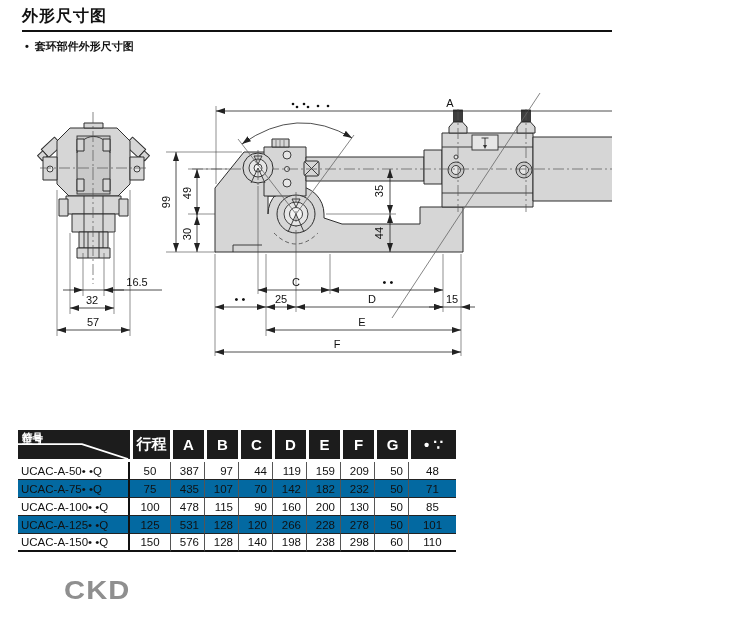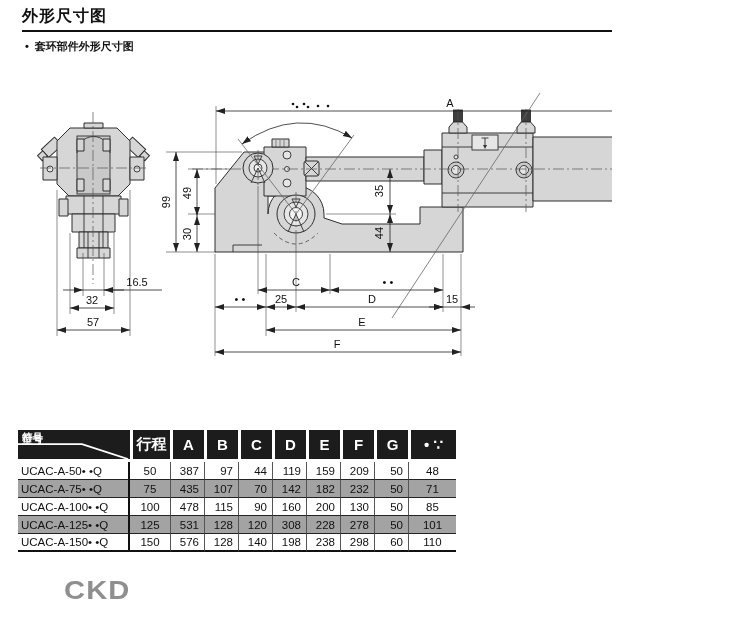--- a/index.html
+++ b/index.html
@@ -34,21 +34,21 @@
   .dim-table th.corner{position:relative;font-size:10.5px;text-align:left;}
   .c-top{position:absolute;top:1px;left:4px;}
   .c-bot{position:absolute;bottom:12px;left:4px;}
   .c-diag{position:absolute;left:0;top:0;width:100%;height:100%;}
   .dim-table td{height:18px;font-size:11.5px;border-bottom:1.2px solid #222;}
   .dim-table tr.last td{border-bottom:2.5px solid #111;}
   .dim-table td.model{text-align:left;padding-left:3px;border-right:2.5px solid #111;margin-top:8px;}
   .dim-table td.stroke{text-align:center;}
   .dim-table td.num{text-align:right;padding-right:5px;border-left:1px solid #555;}
   .dim-table td.cnum{text-align:center;border-left:1px solid #555;}
-  .dim-table tr.alt td{background:#a3a3a3;}
+  .dim-table tr.alt td{background:#0369a1;}
   .logo{position:absolute;left:64px;top:575px;font-size:26px;font-weight:900;color:#8f8f8f;
         letter-spacing:1px;transform:scaleX(1.12);transform-origin:left;}
 </style>
 </head>
 <body>
 
 <div class="page">
 
   <div class="title">外形尺寸图</div>
   <div class="title-rule"></div>
@@ -324,21 +324,21 @@
         <td class="num">130</td>
         <td class="num">50</td>
         <td class="cnum">85</td>
       </tr>
       <tr class="alt">
         <td class="model">UCAC-A-125• •Q</td>
         <td class="stroke">125</td>
         <td class="num">531</td>
         <td class="num">128</td>
         <td class="num">120</td>
-        <td class="num">308</td>
+        <td class="num">266</td>
         <td class="num">228</td>
         <td class="num">278</td>
         <td class="num">50</td>
         <td class="cnum">101</td>
       </tr>
       <tr class="last">
         <td class="model">UCAC-A-150• •Q</td>
         <td class="stroke">150</td>
         <td class="num">576</td>
         <td class="num">128</td>

